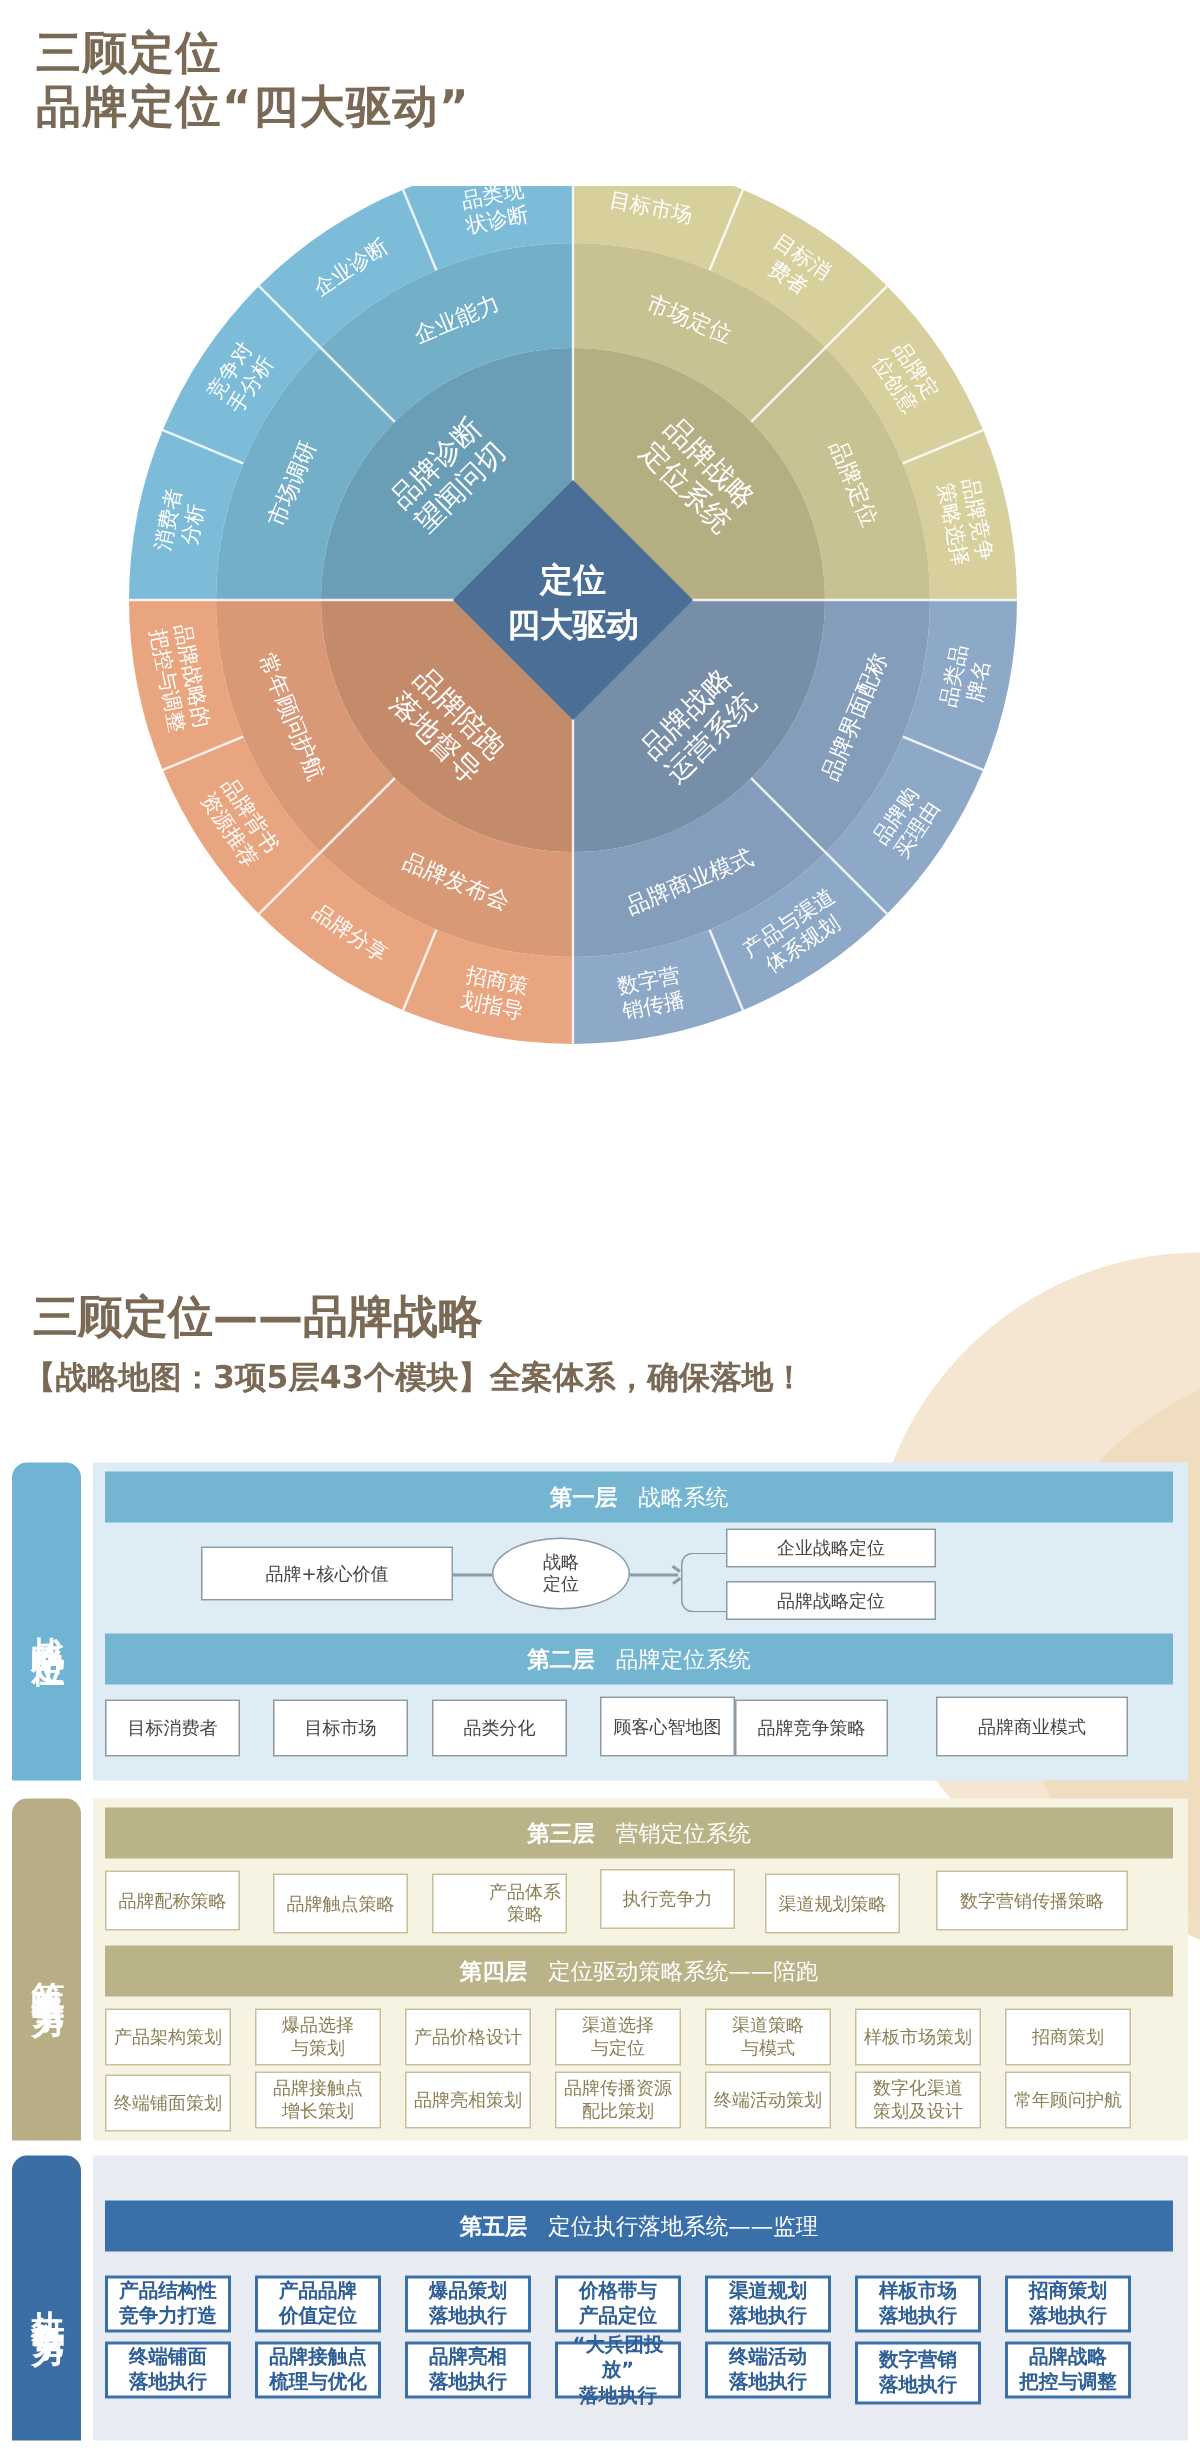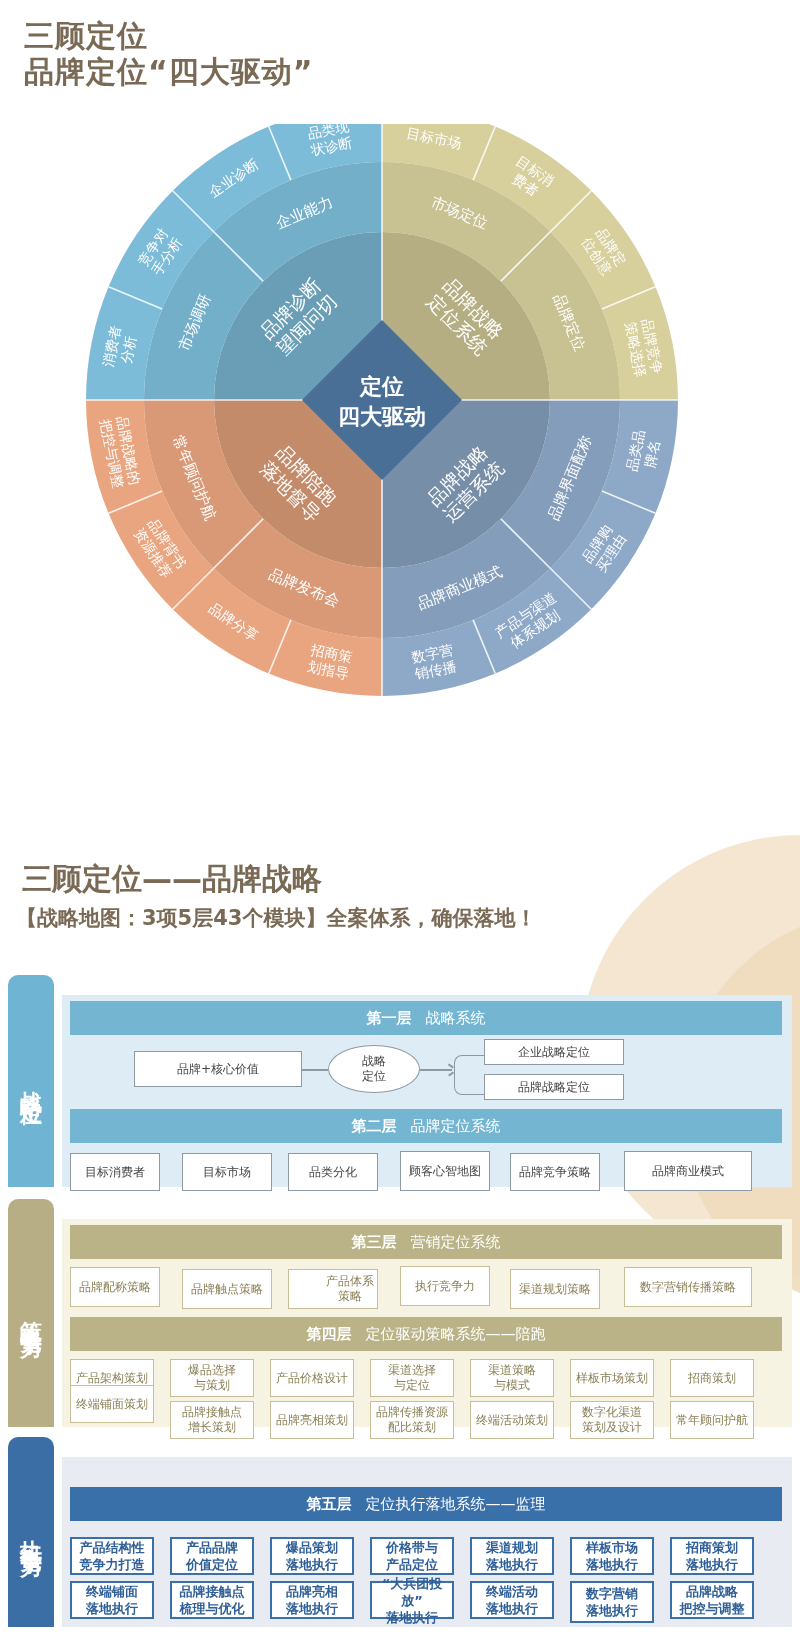--- a/index.html
+++ b/index.html
@@ -13,21 +13,21 @@
   .wheel-wrap svg { width: 620px; height: 600px; display: block; }
 
   .deco-circle1 { position: absolute; left: 580px; top: 835px; width: 440px; height: 440px; border-radius: 50%; background: #f4e6d1; }
   .deco-circle2 { position: absolute; left: 680px; top: 910px; width: 400px; height: 400px; border-radius: 50%; background: #efdcbd; opacity: .9; }
 
   .title2 { position: absolute; left: 22px; top: 862px; font-size: 30px; font-weight: bold; color: #7a6a55; line-height: 34px; z-index: 2; }
   .subtitle2 { position: absolute; left: 16px; top: 904px; font-size: 21px; font-weight: bold; color: #7a6a55; line-height: 28px; z-index: 2; }
 
   .section { position: absolute; left: 8px; width: 784px; z-index: 2; }
   .side-label { position: absolute; left: 0; top: 0; bottom: 0; width: 46px; border-radius: 10px 10px 0 0; color: #fff; font-weight: bold; font-size: 22px; display: flex; align-items: center; justify-content: center; writing-mode: vertical-rl; text-orientation: upright; letter-spacing: 4px; }
-  .panel { position: absolute; left: 54px; right: 0; top: 0; bottom: 0; margin-top: 20px; }
+  .panel { position: absolute; left: 54px; right: 0; top: 0; bottom: 0; }
 
   .sec1 { top: 975px; height: 212px; }
   .sec1 .side-label { background: #6fb4d2; }
   .sec1 .panel { background: #deedf5; }
   .sec2 { top: 1199px; height: 228px; }
   .sec2 .side-label { background: #b7ae85; }
   .sec2 .panel { background: #f6f3e3; }
   .sec3 { top: 1437px; height: 190px; }
   .sec3 .side-label { background: #3b6ea5; }
   .sec3 .panel { background: #e8ebf2; }
@@ -147,21 +147,21 @@
     <div class="box b-blue" style="left:422px; top:79px; width:140px; height:26px;">品牌战略定位</div>
 
     <div class="bar bar-blue" style="top:114px;">
       <span class="num">第二层</span>
       <span>品牌定位系统</span>
     </div>
     <div class="box b-blue" style="left:8px;   top:158px; width:90px;  height:38px;">目标消费者</div>
     <div class="box b-blue" style="left:120px; top:158px; width:90px;  height:38px;">目标市场</div>
     <div class="box b-blue" style="left:226px; top:158px; width:90px;  height:38px;">品类分化</div>
     <div class="box b-blue" style="left:338px; top:156px; width:90px;  height:40px;">顾客心智地图</div>
-    <div class="box b-blue" style="left:448px; top:158px; width:90px;  height:38px;">品牌竞争策略</div>
+    <div class="box b-blue" style="left:428px; top:158px; width:102px;  height:38px;">品牌竞争策略</div>
     <div class="box b-blue" style="left:562px; top:156px; width:128px; height:40px;">品牌商业模式</div>
   </div>
 </div>
 
 <div class="section sec2">
   <div class="side-label">策略竞争力</div>
   <div class="panel">
     <div class="bar bar-olive" style="top:6px;">
       <span class="num">第三层</span>
       <span>营销定位系统</span>
@@ -183,21 +183,21 @@
 与策划</div>
         <div class="box b-olive" style="left: 208px; top: 140px; width: 84px; height: 38px; white-space: pre-line;">产品价格设计</div>
         <div class="box b-olive" style="left: 308px; top: 140px; width: 84px; height: 38px; white-space: pre-line;">渠道选择
 与定位</div>
         <div class="box b-olive" style="left: 408px; top: 140px; width: 84px; height: 38px; white-space: pre-line;">渠道策略
 与模式</div>
         <div class="box b-olive" style="left: 508px; top: 140px; width: 84px; height: 38px; white-space: pre-line;">样板市场策划</div>
         <div class="box b-olive" style="left: 608px; top: 140px; width: 84px; height: 38px; white-space: pre-line;">招商策划</div>
       </div>
     <div id="l4r2">
-        <div class="box b-olive" style="left: 8px; top: 166px; width: 84px; height: 38px; white-space: pre-line;">终端铺面策划</div>
+        <div class="box b-olive" style="left: 8px; top: 184px; width: 84px; height: 38px; white-space: pre-line;">终端铺面策划</div>
         <div class="box b-olive" style="left: 108px; top: 182px; width: 84px; height: 38px; white-space: pre-line;">品牌接触点
 增长策划</div>
         <div class="box b-olive" style="left: 208px; top: 182px; width: 84px; height: 38px; white-space: pre-line;">品牌亮相策划</div>
         <div class="box b-olive" style="left: 308px; top: 182px; width: 84px; height: 38px; white-space: pre-line;">品牌传播资源
 配比策划</div>
         <div class="box b-olive" style="left: 408px; top: 182px; width: 84px; height: 38px; white-space: pre-line;">终端活动策划</div>
         <div class="box b-olive" style="left: 508px; top: 182px; width: 84px; height: 38px; white-space: pre-line;">数字化渠道
 策划及设计</div>
         <div class="box b-olive" style="left: 608px; top: 182px; width: 84px; height: 38px; white-space: pre-line;">常年顾问护航</div>
       </div>

